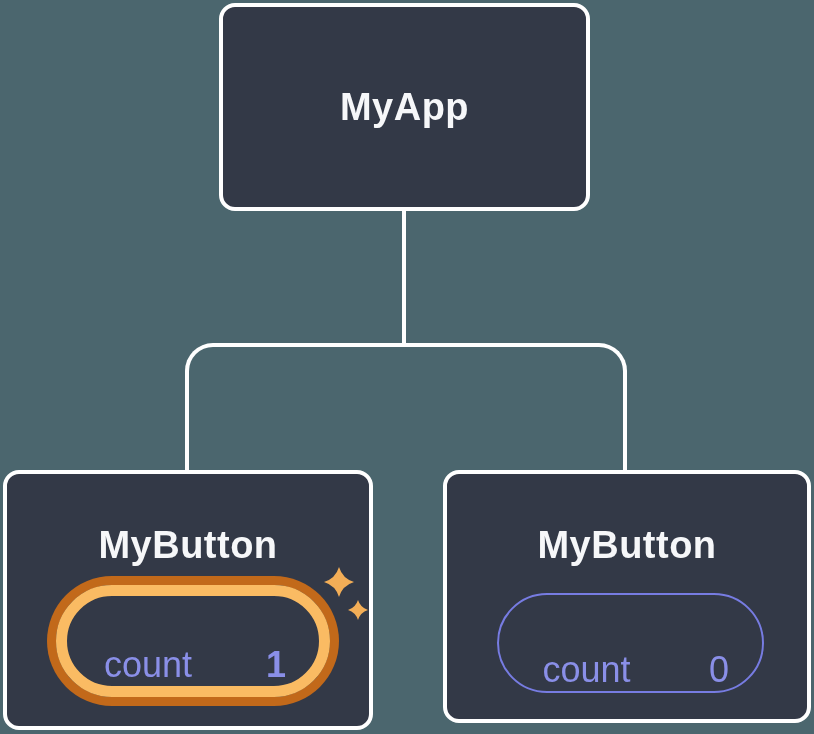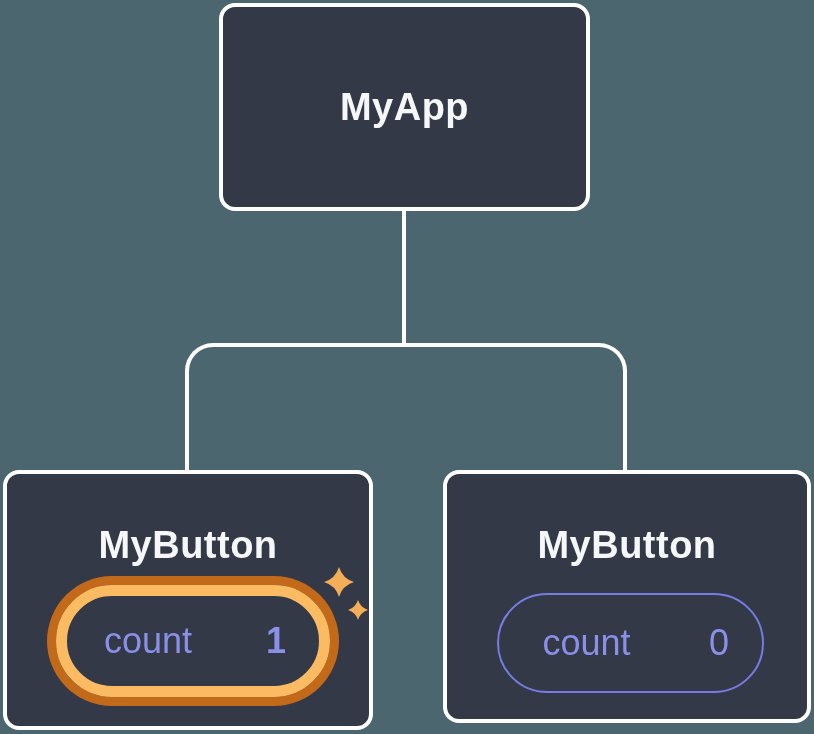--- a/index.html
+++ b/index.html
@@ -67,21 +67,21 @@
     border-top-left-radius: 28px;
     border-top-right-radius: 28px;
   }
 
   
   .pill {
     position: absolute;
     box-sizing: border-box;
     border-radius: 999px;
     display: flex;
-    align-items: center;
+    align-items: flex-end;
     overflow: hidden;
   }
   .pill-highlighted {
     left: 49px; top: 111px;
     width: 274px; height: 112px;
     border: 11px solid #fabb63;
     box-shadow: 0 0 0 9px #c2691a;
   }
   .pill-plain {
     left: 50px; top: 119px;

